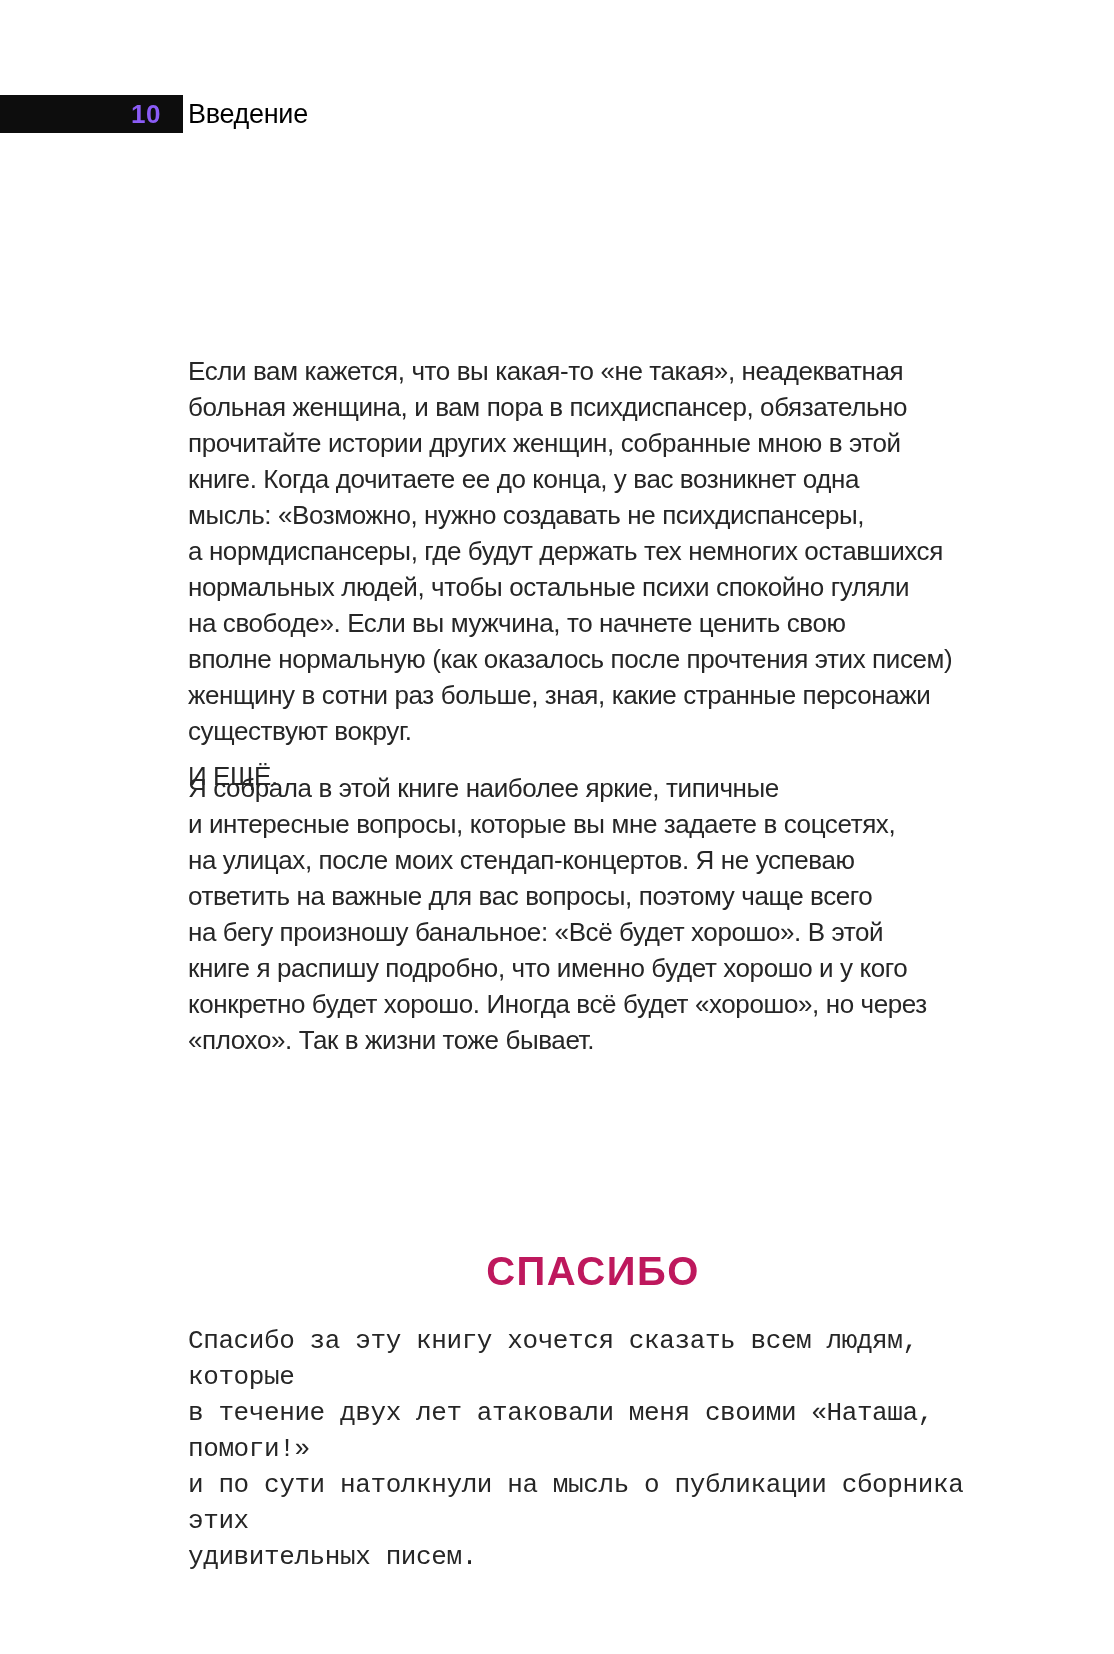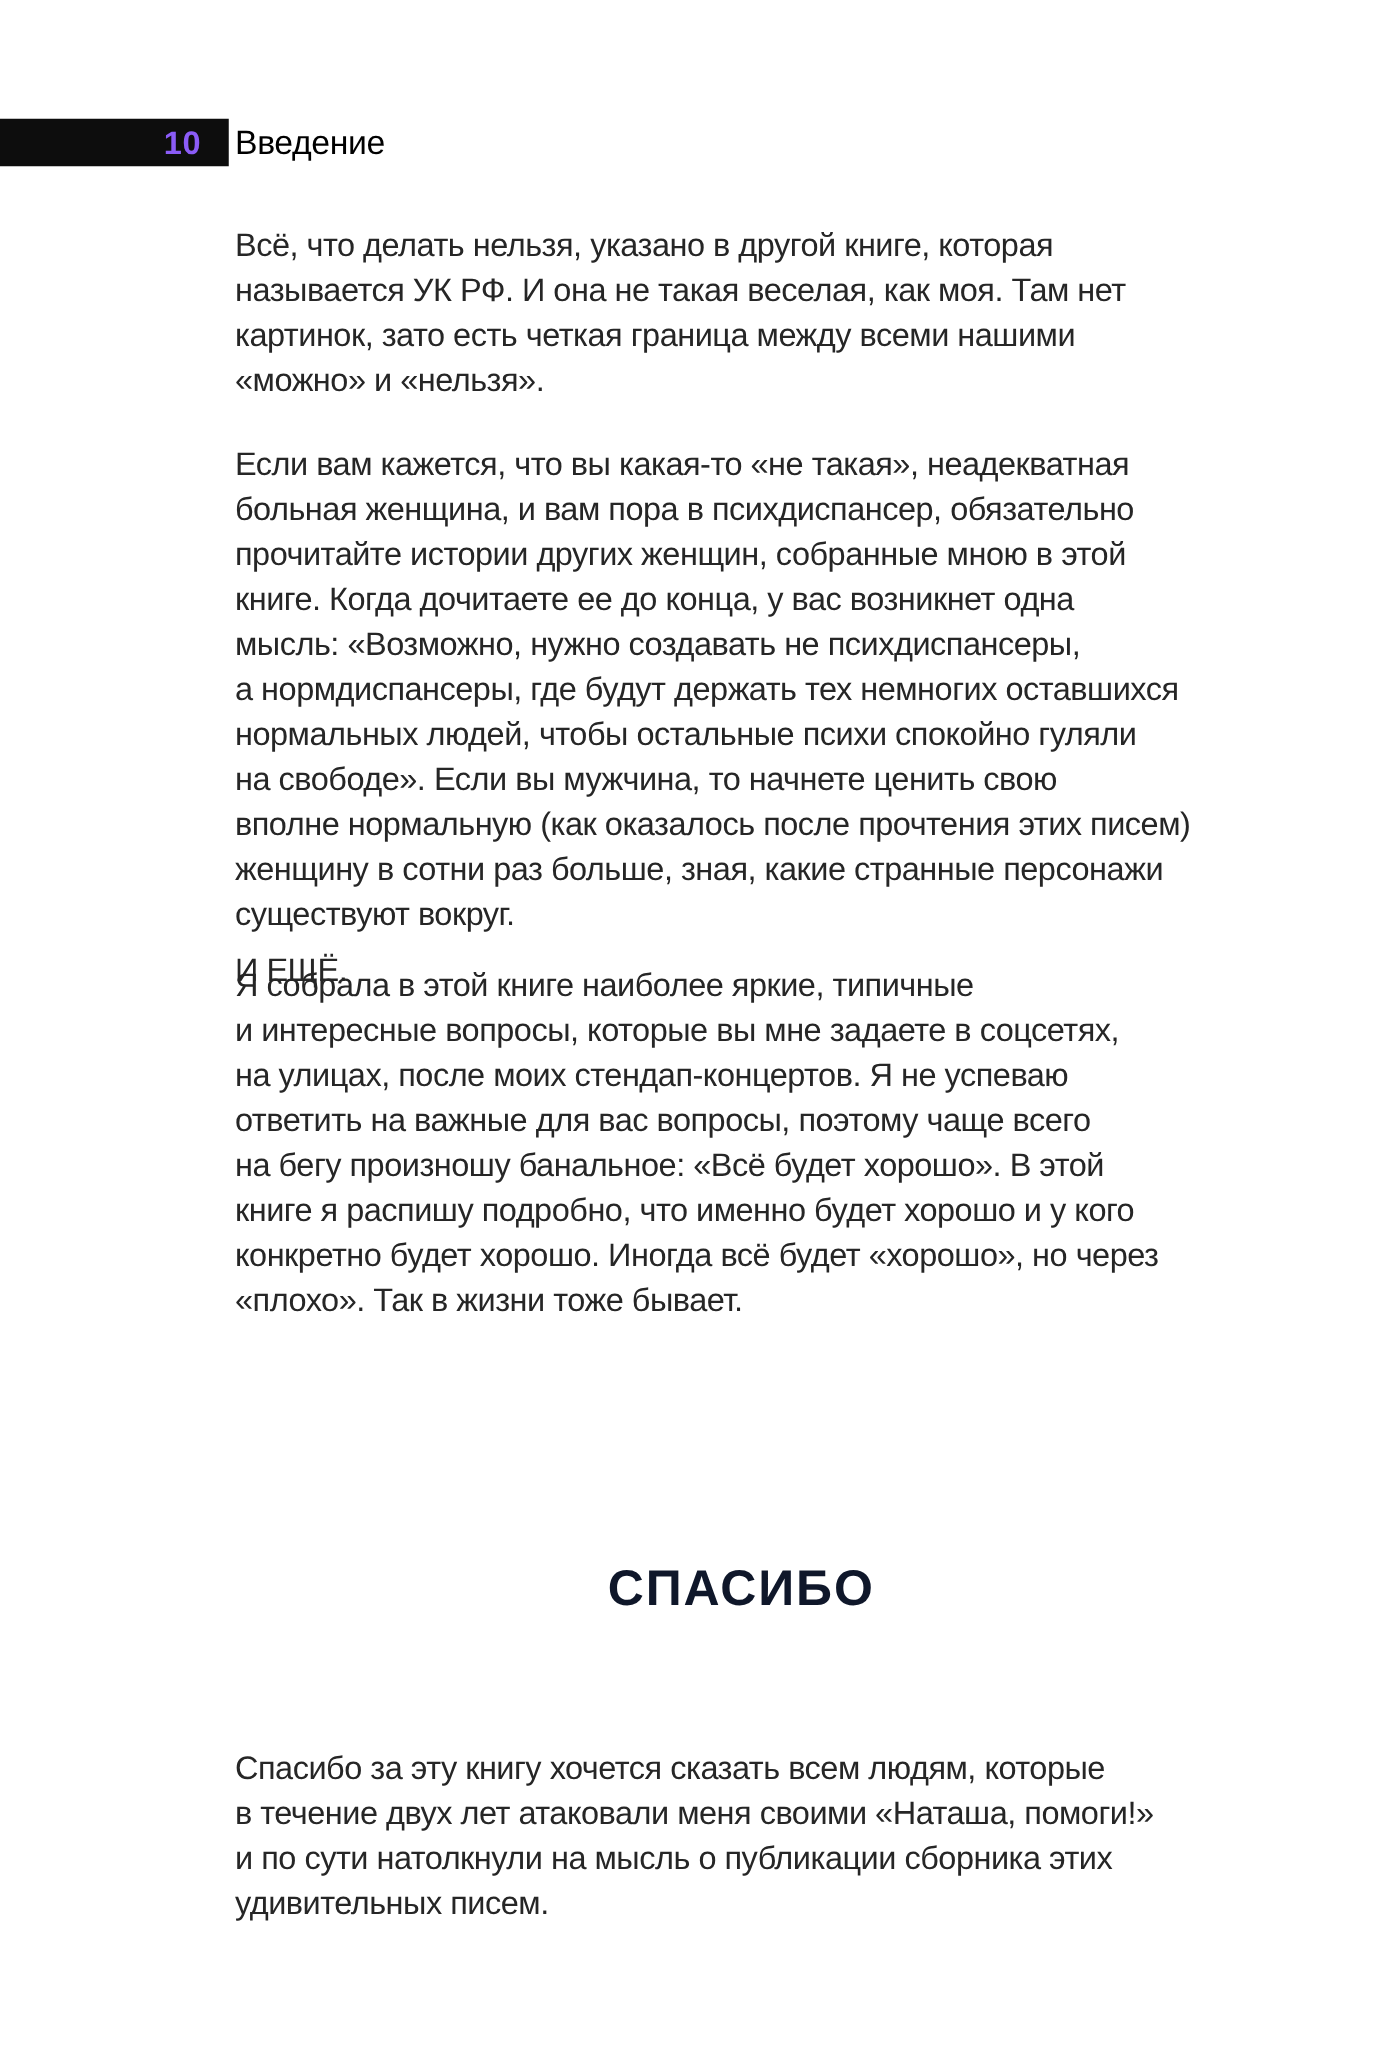--- a/index.html
+++ b/index.html
@@ -53,50 +53,46 @@
     font-size: 26px;
     line-height: 36px;
     letter-spacing: -0.4px;
     color: #262626;
     white-space: pre-line;
   }
   .par-1 { top: 178px; }
   .par-2 { top: 353px; }
   .par-3 { top: 758px; }
   .par-4 { top: 770px; }
-  .par-5 { top: 1396px; }
+  .par-5 { top: 1323px; font-family: Liberation Mono, monospace; }
   .section-heading {
     position: absolute;
     left: 188px;
     top: 1247px;
     width: 810px;
     margin: 0;
     text-align: center;
     font-size: 40px;
     line-height: 48px;
     font-weight: 700;
     letter-spacing: 1.5px;
-    color: #0f172a;
+    color: #be185d;
   }
 </style>
 </head>
 <body>
 
 <div class="page">
 
   <div class="folio-bar">
     <span class="folio-number">10</span>
   </div>
 
   <span class="chapter-title">Введение</span>
 
-  <p class="body-par par-1">Всё, что делать нельзя, указано в другой книге, которая
-называется УК РФ. И она не такая веселая, как моя. Там нет
-картинок, зато есть четкая граница между всеми нашими
-«можно» и «нельзя».</p>
 
   <p class="body-par par-2">Если вам кажется, что вы какая-то «не такая», неадекватная
 больная женщина, и вам пора в психдиспансер, обязательно
 прочитайте истории других женщин, собранные мною в этой
 книге. Когда дочитаете ее до конца, у вас возникнет одна
 мысль: «Возможно, нужно создавать не психдиспансеры,
 а нормдиспансеры, где будут держать тех немногих оставшихся
 нормальных людей, чтобы остальные психи спокойно гуляли
 на свободе». Если вы мужчина, то начнете ценить свою
 вполне нормальную (как оказалось после прочтения этих писем)

